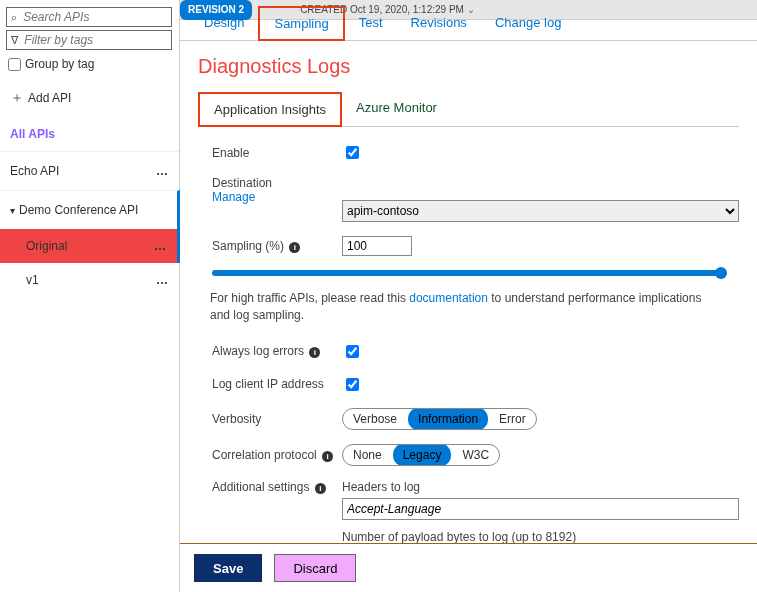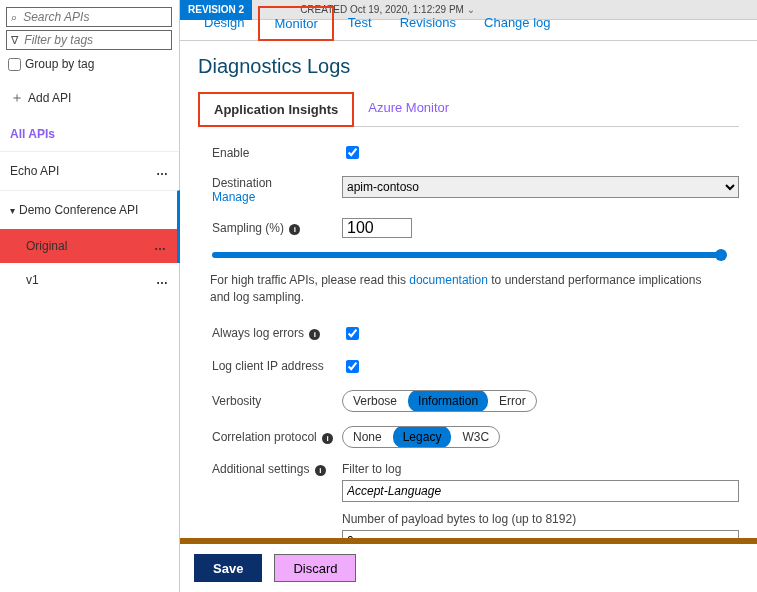--- a/index.html
+++ b/index.html
@@ -96,21 +96,21 @@
     display: flex;
     align-items: center;
     font-size: 10px;
   }
   .rev-badge {
     background: #0078d4;
     color: #fff;
     font-weight: 600;
     padding: 4px 8px;
     height: 20px;
-    display:flex; align-items:center;
+    display:flex; align-items:center;border-radius:6px;
   }
   .rev-created { padding: 0 8px; color: #444; font-size:10px;margin-left:40px;}
   .chev-small{ font-size:10px; color:#666;}
   .tabs {
     display: flex;
     border-bottom: 1px solid #ccc;
     padding: 0 10px;
     height: 21px;
     align-items:flex-end;
   }
@@ -127,38 +127,37 @@
   }
   .content {
     padding: 14px 18px;
     flex: 1;
     overflow: auto;
   }
   .page-title {
     font-size: 20px;
     font-weight: 400;
     margin: 0 0 14px 0;
-    color: #0c4a6e;
+    color: #ef4444;
   }
   .sub-tabs {
     border-bottom: 1px solid #ccc;
     display: flex;
     margin-bottom: 16px;
   }
   .sub-tab {
     padding: 8px 14px;
     font-size: 13px;
-    color: #8b5cf6;
+    color: #14532d;
     cursor: pointer;
   }
   .sub-tab.highlighted {
     border: 2px solid #e83e18;
     margin-bottom:-1px;
     color:#323130;
-    font-weight:bold;
   }
   .form-area { padding-left: 14px; }
   .form-row {
     display: flex;
     align-items: center;
     margin-bottom: 14px;
     font-size: 12px;
   }
   .form-row.align-top { align-items: flex-start; }
   .form-label {
@@ -172,21 +171,21 @@
   .full-select {
     width:100%;
     height: 22px;
     border:1px solid #888;
     font-size:12px;
   }
   .small-input {
     width:70px;
     height:20px;
     border:1px solid #888;
-    font-size:16px;
+    font-size:12px;
     padding:0 4px;
   }
   .full-input {
     width:100%;
     height:22px;
     border:1px solid #888;
     font-size:12px;
     padding:0 4px;
   }
   .info-icon{
@@ -243,21 +242,21 @@
     border-radius:10px;
     margin:0 1px;
     line-height:20px;
   }
   .sub-label{
     font-size:12px;
     color:#444;
     margin-bottom:4px;
   }
   .footer{
-    border-top:6px solid #a16207;
+    border-top:1px solid #a16207;
     padding:10px 14px;
     display:flex;
     align-items:center;
   }
   .btn{
     height:28px;
     padding:0 18px;
     font-size:13px;
     border:1px solid #666;
     background:#f0abfc;
@@ -314,21 +313,21 @@
 </div>
 
 <div class="main">
   <div class="rev-bar">
     <div class="rev-badge">REVISION 2</div>
     <div class="rev-created"><span>CREATED Oct 19, 2020, 1:12:29 PM</span> <span class="chev-small">⌄</span></div>
   </div>
 
   <div class="tabs">
     <div class="tab">Design</div>
-    <div class="tab highlighted">Monitor</div>
+    <div class="tab highlighted">Sampling</div>
     <div class="tab">Test</div>
     <div class="tab">Revisions</div>
     <div class="tab">Change log</div>
   </div>
 
   <div class="content">
     <h1 class="page-title">Diagnostics Logs</h1>
 
     <div class="sub-tabs">
       <div class="sub-tab highlighted">Application Insights</div>
@@ -340,21 +339,21 @@
       <div class="form-row">
         <div class="form-label">Enable</div>
         <div class="form-control"><input type="checkbox" checked="" style=""></div>
       </div>
 
       <div class="form-row align-top">
         <div class="form-label">
           <span>Destination</span><br>
           <span class="link">Manage</span>
         </div>
-        <div class="form-control" style="max-width:none;">
+        <div class="form-control" style="max-width:none;margin-top:24px;">
           <select class="full-select">
             <option>apim-contoso</option>
           </select>
         </div>
       </div>
 
       <div class="form-row">
         <div class="form-label">
           <span>Sampling (%)</span> <span class="info-icon">i</span>
         </div>
@@ -407,21 +406,21 @@
             <span class="pill">W3C</span>
           </div>
         </div>
       </div>
 
       <div class="form-row align-top">
         <div class="form-label">
           <span>Additional settings</span> <span class="info-icon">i</span>
         </div>
         <div class="form-control" style="max-width:none;">
-          <div class="sub-label">Filter to log</div>
+          <div class="sub-label">Headers to log</div>
           <input class="full-input" style="font-style: italic;" value="Accept-Language">
           <div class="sub-label" style="margin-top:10px;">Number of payload bytes to log (up to 8192)</div>
           <input class="full-input" value="0" style="">
         </div>
       </div>
 
     </div>
   </div>
 
   <div class="footer">

